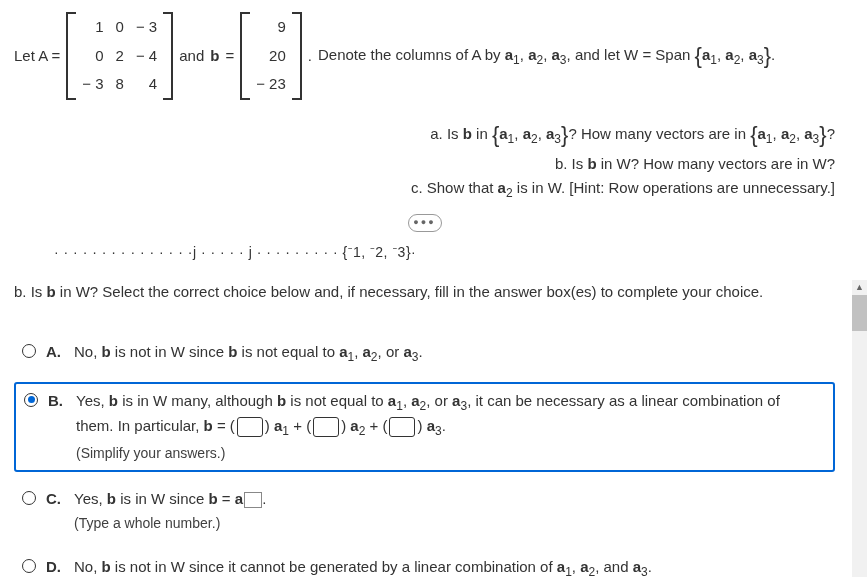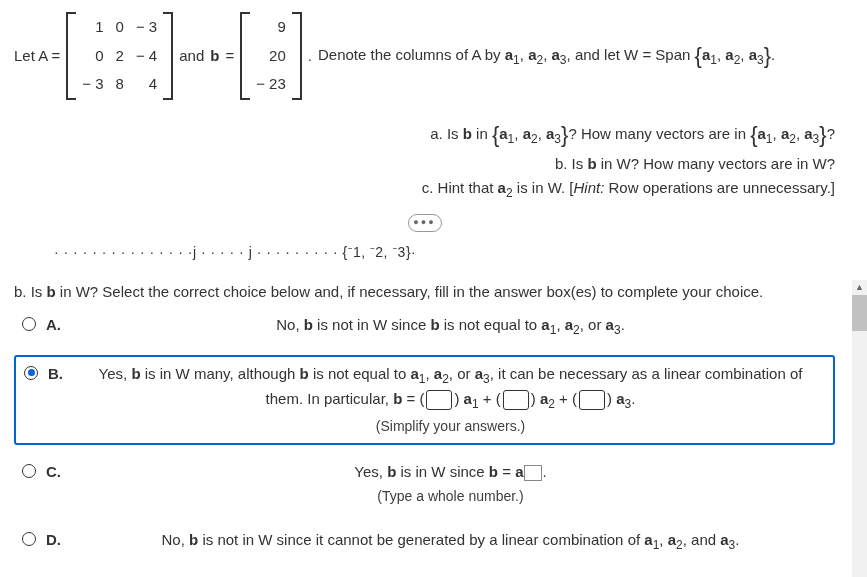--- a/index.html
+++ b/index.html
@@ -56,21 +56,21 @@
       font-size: 9px;
       letter-spacing: 2px;
       color: #666;
     }
     .partial-line {
       color: #333;
       font-size: 14px;
       margin: 6px 0 18px 40px;
       letter-spacing: 0.5px;
     }
-    .part-b-question { margin-bottom: 4px; }
+    .part-b-question { margin-bottom: 31px; }
     .choice {
       display: flex;
       align-items: flex-start;
       gap: 10px;
       margin-bottom: 10px;
       padding: 6px 8px;
     }
     .choice.selected {
       border: 2px solid #0066d6;
       border-radius: 3px;
@@ -91,21 +91,21 @@
       width: 7px;
       height: 7px;
       background: #0066d6;
       border-radius: 50%;
     }
     .choice-letter {
       font-weight: bold;
       flex-shrink: 0;
       width: 18px;
     }
-    .choice-text { flex: 1; text-align: center; }
+    .choice-text { flex: 1; }
     .hint { color: #404040; font-size: 14px; margin-top: 3px; }
     .input-box {
       display: inline-block;
       width: 26px;
       height: 20px;
       border: 1px solid #333;
       border-radius: 3px;
       vertical-align: middle;
       margin: 0 2px;
     }
@@ -136,21 +136,21 @@
       font-size: 9px;
       color: #666;
     }
     .scroll-thumb {
       background: #c1c1c1;
       flex: 0 0 36px;
     }
     .scroll-track { flex: 1; }
     .content-main { padding-right: 18px; }
     .brace { font-size: 22px; vertical-align: -3px; }
-    .italic { font-style: italic; }
+    .italic { }
   </style>
 </head>
 <body>
 
 <div class="content-main">
 <div class="row-top">
   <span>Let A =</span>
   <span class="matrix">
     <span class="bracket left"></span>
     <span class="matrix-body matrix-A">
@@ -180,21 +180,21 @@
   </span>
   <span>.</span>
   <span>
     <span>Denote the columns of A by </span><span class="bold">a</span><span class="sub">1</span>, <span class="bold">a</span><span class="sub">2</span>, <span class="bold">a</span><span class="sub">3</span><span>, and let W = Span </span><span class="brace">{</span><span class="bold">a</span><span class="sub">1</span>, <span class="bold">a</span><span class="sub">2</span>, <span class="bold">a</span><span class="sub">3</span><span class="brace">}</span>.
   </span>
 </div>
 
 <div class="question-block">
   <div>a. Is <span class="bold">b</span> in <span class="brace">{</span><span class="bold">a</span><span class="sub">1</span>, <span class="bold">a</span><span class="sub">2</span>, <span class="bold">a</span><span class="sub">3</span><span class="brace">}</span>? How many vectors are in <span class="brace">{</span><span class="bold">a</span><span class="sub">1</span>, <span class="bold">a</span><span class="sub">2</span>, <span class="bold">a</span><span class="sub">3</span><span class="brace">}</span>?</div>
   <div>b. Is <span class="bold">b</span> in W? How many vectors are in W?</div>
-  <div><span>c. Hint that </span><span class="bold">a</span><span class="sub">2</span><span> is in W. [</span><span class="italic">Hint:</span><span> Row operations are unnecessary.]</span></div>
+  <div><span>c. Show that </span><span class="bold">a</span><span class="sub">2</span><span> is in W. [</span><span class="italic">Hint:</span><span> Row operations are unnecessary.]</span></div>
 </div>
 
 <div class="ellipsis-box">●●●</div>
 
 <div class="partial-line">· · · · · · · · · · · · · · ·j · · · · · j · · · · · · · · · {⁻1, ⁻2, ⁻3}·</div>
 
 <div class="part-b-question">b. Is <span class="bold">b</span> in W? Select the correct choice below and, if necessary, fill in the answer box(es) to complete your choice.</div>
 
 <div class="choice">
   <span class="radio"></span>

